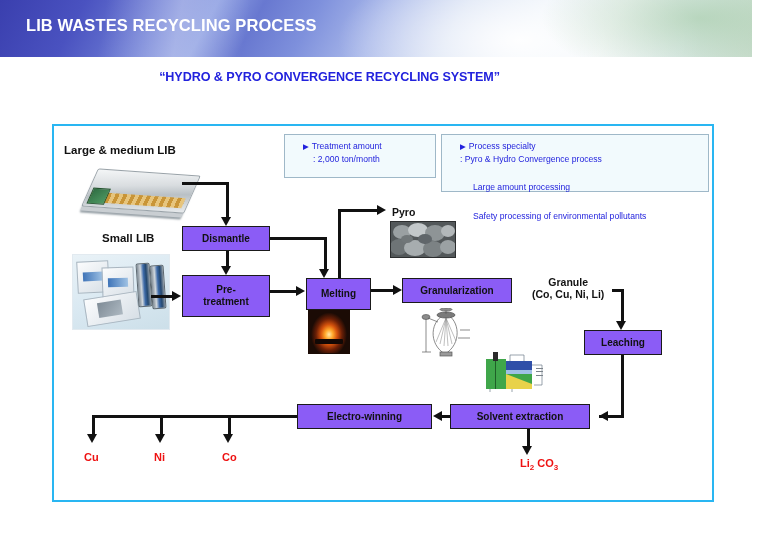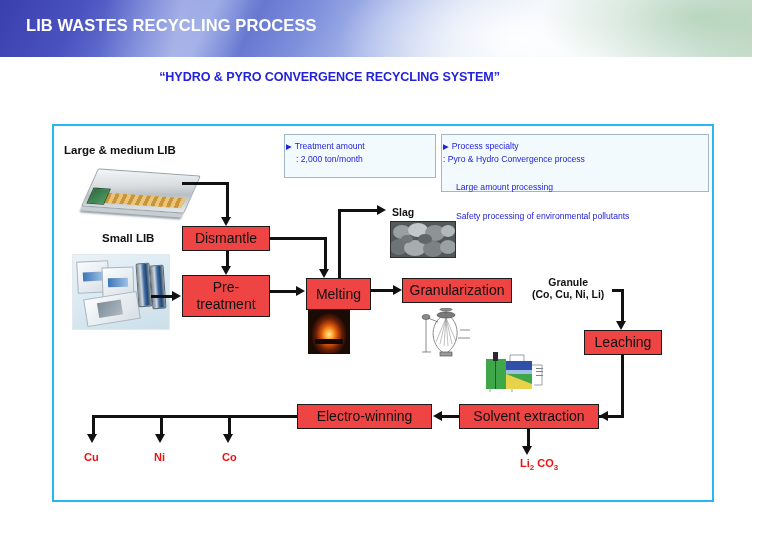--- a/index.html
+++ b/index.html
@@ -78,53 +78,53 @@
 
   
   .info-box {
     position: absolute;
     border: 1px solid #9fb8c8;
     background: #f2fafd;
     box-sizing: border-box;
     color: #2222dd;
     font-size: 8.6px;
     line-height: 1.45;
-    padding: 5px 6px 4px 1px;
+    padding: 5px 6px 4px 18px;
     font-family: "Liberation Sans", sans-serif;
   }
   #info-treatment { left: 230px; top: 8px; width: 152px; height: 44px; }
   #info-specialty { left: 387px; top: 8px; width: 268px; height: 58px; }
   .info-line { white-space: nowrap; }
   .tri { font-size: 7.5px; margin-right: 3px; }
   .indent1 { padding-left: 10px; }
   .indent2 { padding-left: 13px; margin-top: 16px; }
 
   
   .pbox {
     position: absolute;
     border: 1.6px solid #1a1a1a;
-    background: #ef4444;
+    background: #8b5cf6;
     box-sizing: border-box;
     display: flex;
     align-items: center;
     justify-content: center;
     text-align: center;
-    font-size: 14px;
-    font-weight: normal;
+    font-size: 10px;
+    font-weight: bold;
     color: #111111;
     line-height: 1.2;
     z-index: 5;
   }
   #box-dismantle       { left: 128px; top: 100px; width: 88px;  height: 25px; }
   #box-pretreatment    { left: 128px; top: 149px; width: 88px;  height: 42px; }
   #box-melting         { left: 252px; top: 152px; width: 65px;  height: 32px; }
   #box-granularization { left: 348px; top: 152px; width: 110px; height: 25px; }
   #box-leaching        { left: 530px; top: 204px; width: 78px;  height: 25px; }
   #box-electrowinning  { left: 243px; top: 278px; width: 135px; height: 25px; }
-  #box-solvent         { left: 405px; top: 278px; width: 140px; height: 25px; }
+  #box-solvent         { left: 396px; top: 278px; width: 140px; height: 25px; }
 
   
   .dlabel {
     position: absolute;
     font-size: 10.5px;
     font-weight: bold;
     color: #111111;
     white-space: nowrap;
   }
   #label-large-lib { left: 10px; top: 18px; font-size: 11.5px; }
@@ -279,21 +279,21 @@
   <div class="dlabel" id="label-small-lib">Small LIB</div>
 
   <div class="img-ph" id="img-small-lib">
     <div class="cell-a"></div>
     <div class="cell-b"></div>
     <div class="cell-c"></div>
     <div class="batt" id="batt1"></div>
     <div class="batt" id="batt2"></div>
   </div>
 
-  <div class="dlabel" id="label-slag">Slag</div>
+  <div class="dlabel" id="label-slag">Pyro</div>
   <div class="img-ph" id="img-slag">
     <svg width="64" height="35" viewBox="0 0 64 35">
       <rect width="64" height="35" fill="#53585a"></rect>
       <ellipse cx="11" cy="10" rx="9" ry="7" fill="#9aa0a2"></ellipse>
       <ellipse cx="27" cy="8" rx="10" ry="7" fill="#c3c8ca"></ellipse>
       <ellipse cx="44" cy="11" rx="10" ry="8" fill="#8e9496"></ellipse>
       <ellipse cx="57" cy="9" rx="7" ry="6" fill="#b3b8ba"></ellipse>
       <ellipse cx="8" cy="25" rx="9" ry="8" fill="#6e7476"></ellipse>
       <ellipse cx="24" cy="26" rx="11" ry="8" fill="#a7adaf"></ellipse>
       <ellipse cx="42" cy="27" rx="10" ry="8" fill="#7c8284"></ellipse>

